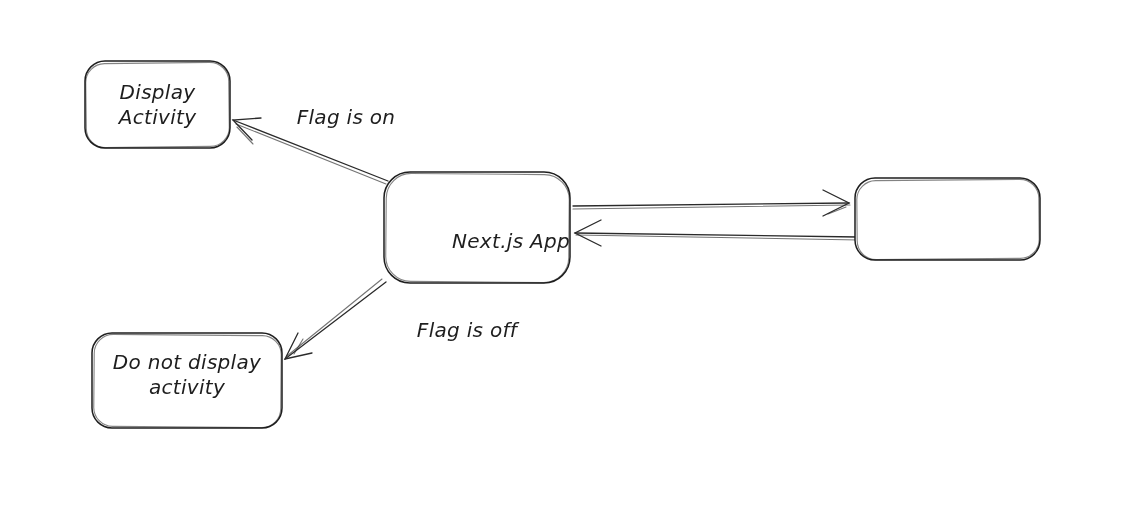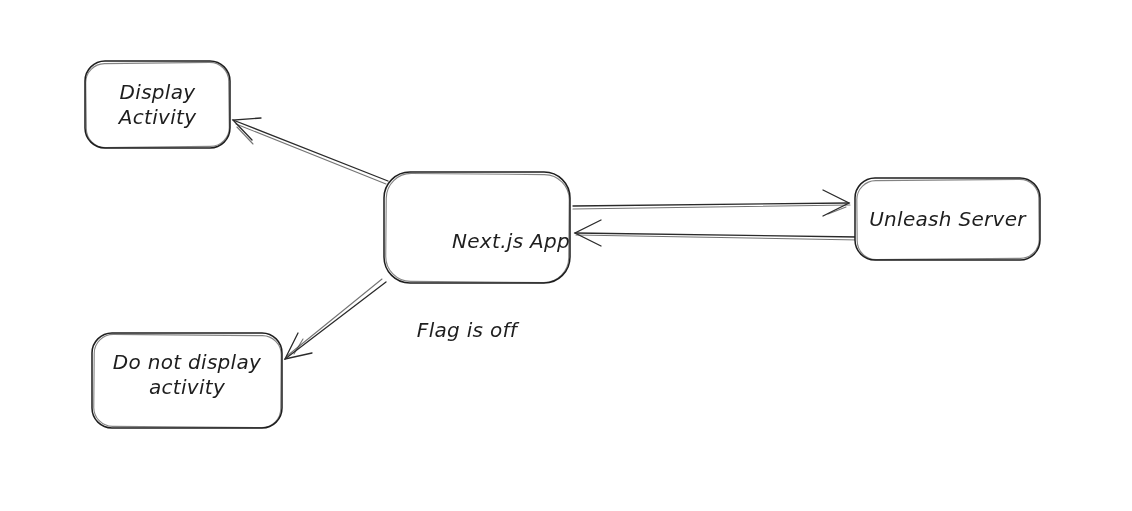--- a/index.html
+++ b/index.html
@@ -123,27 +123,25 @@
 
   <div class="node-label" style="left:85px; top:61px; width:145px; height:87px;border-radius:17px;">
     <div>Display</div>
     <div>Activity</div>
   </div>
 
   <div class="node-label" style="left:384px; top:172px; width:186px; height:138px;align-items:flex-end;">
     <div>Next.js App</div>
   </div>
 
-  <div class="node-label" style="left:855px; top:178px; width:185px; height:82px;">
-    <div>Unleash Server</div>
-  </div>
 
   <div class="node-label" style="left:92px; top:333px; width:190px; height:84px;">
     <div>Do not display</div>
     <div>activity</div>
   </div>
 
+  <div class="edge-label" style="left:346px; top:117px;">Flag is on</div>
 
 
 
   <div class="edge-label" style="left:423px; top:330px;margin-left:44px;">Flag is off</div>
 
 </div>
 
 </body></html>

